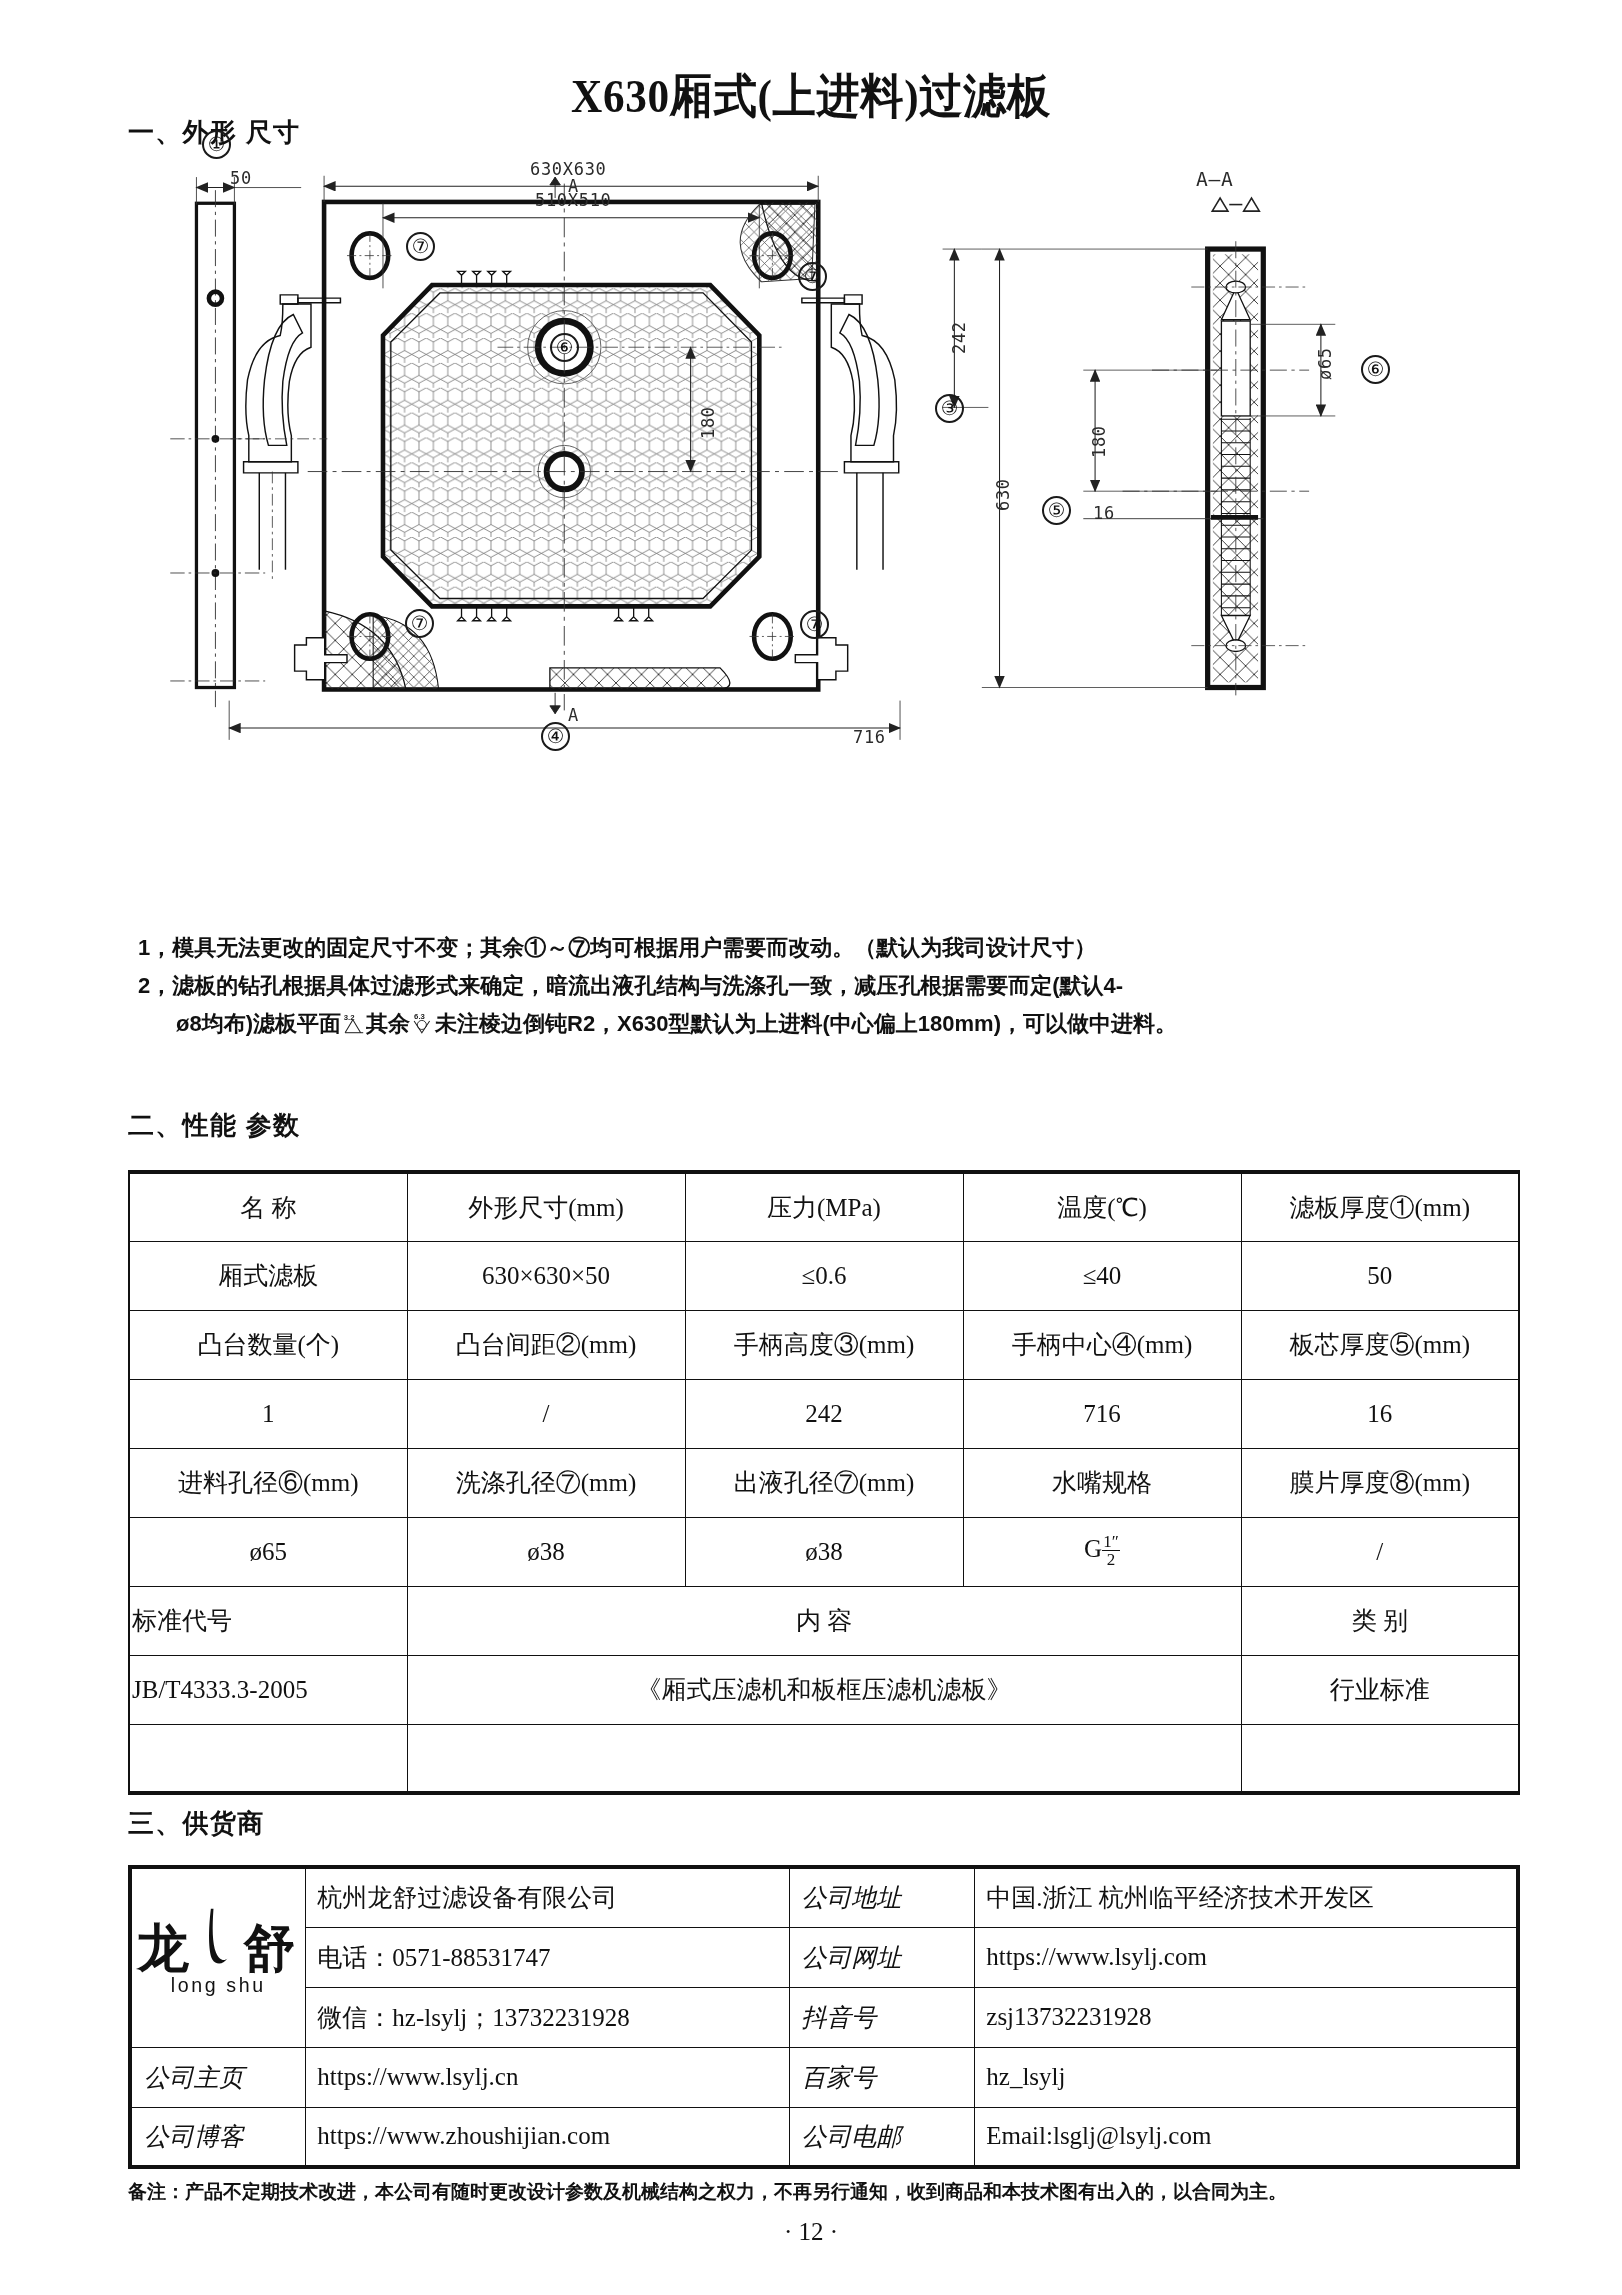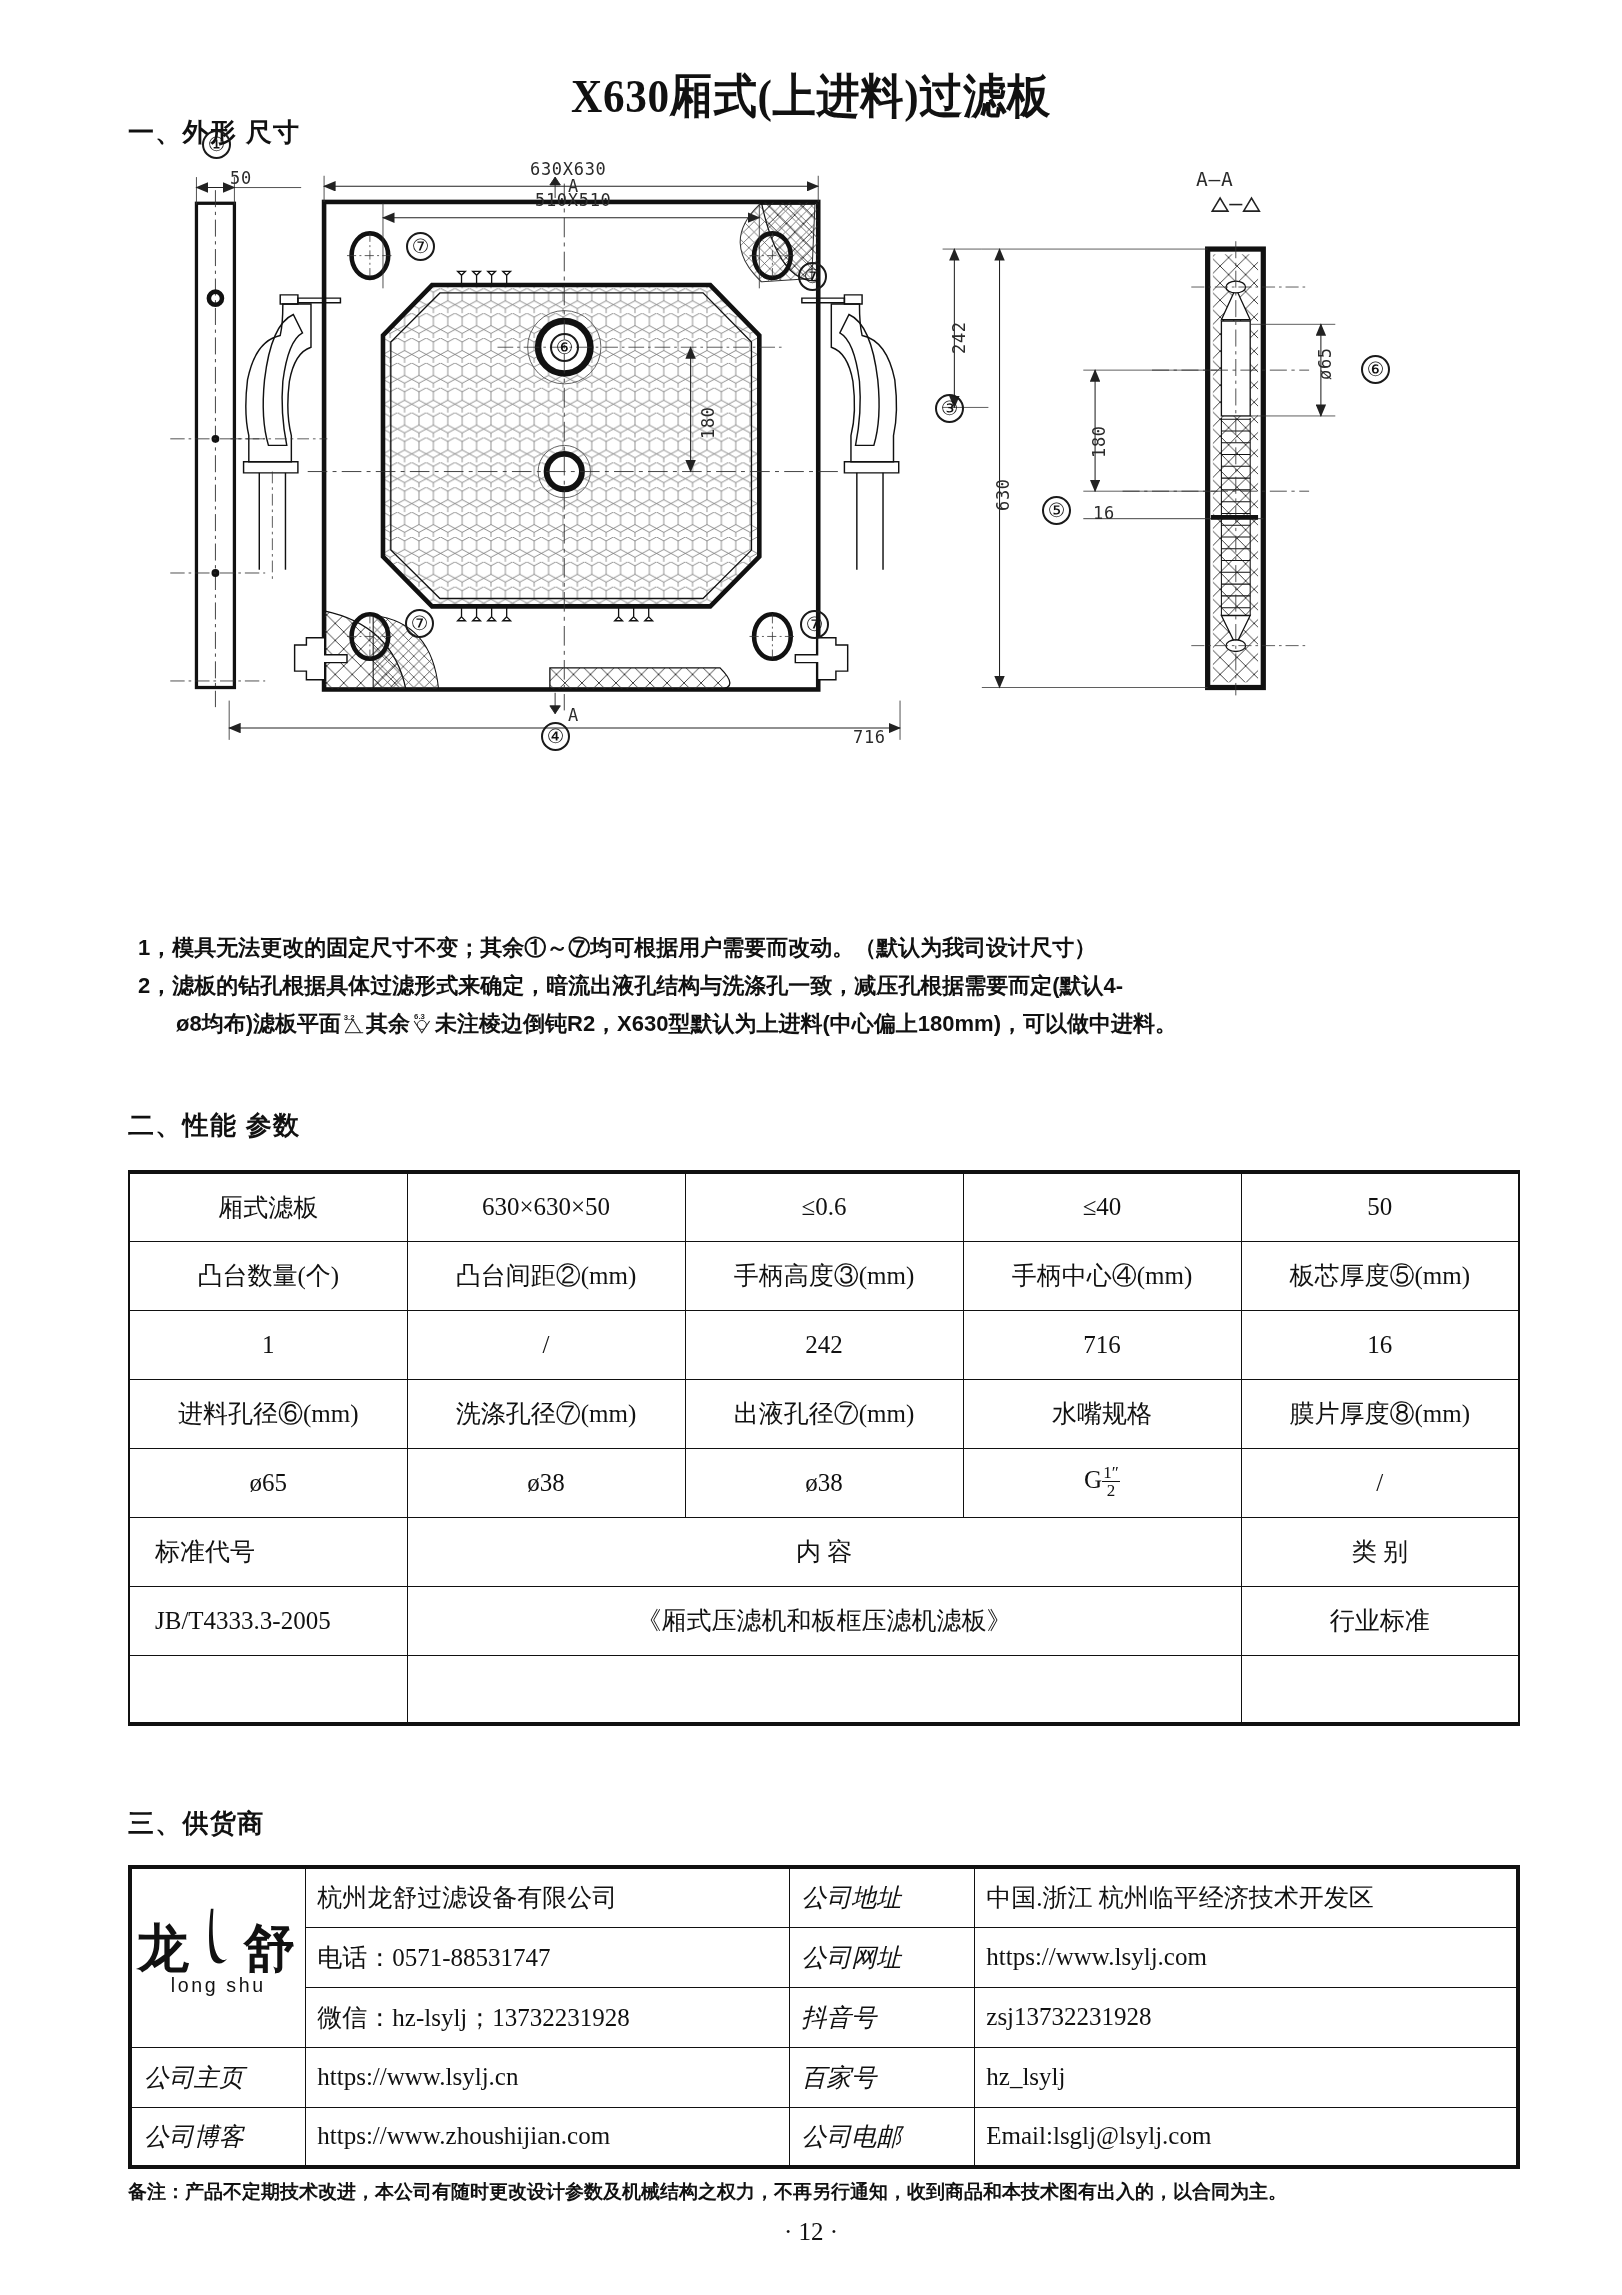--- a/index.html
+++ b/index.html
@@ -83,21 +83,21 @@
   }
   .ptable td {
     border: 1.3px solid #111;
     text-align:center;
     font-family:"Liberation Serif", serif;
     font-size: 25px;
     height: 69px;
     padding: 0 2.6px;
     white-space:nowrap;
   }
-  .ptable td.lefted { text-align:left; padding-left: 25px; }
+  .ptable td.lefted { text-align:left; padding-left: 2px; }
   .frac { display:inline-block; vertical-align:middle; text-align:center; font-size:17px; line-height:1.0; position:relative; top:-1.3px;}
   .frac .num { display:block; border-bottom:1.3px solid #111; padding:0 1.3px; }
   .frac .den { display:block; padding:0 1.3px; }
 
   .stable {
     position:absolute; left:128px; top:1865px; width:1392px;
     border-top: 4.6px solid #111; border-bottom: 4.6px solid #111;
     border-left: 4.6px solid #111; border-right: 4.6px solid #111;
   }
   .stable td {
@@ -381,20 +381,27 @@
             <path d="M6 14 L18 32 L30 14" fill="none" stroke="#222" stroke-width="1.6"></path>
             <circle cx="18" cy="20" r="7" fill="none" stroke="#222" stroke-width="1.4"></circle>
           </svg></span><span>未注棱边倒钝R2，X630型默认为上进料(中心偏上180mm)，可以做中进料。</span>
     </p>
   </div>
 
   <div class="sec-heading" id="sec2">二、性能 参数</div>
 
   <table class="ptable">
     <tbody>
+        <tr>
+      <td>名  称</td>
+      <td>外形尺寸(mm)</td>
+      <td>压力(MPa)</td>
+      <td>温度(℃)</td>
+      <td>滤板厚度①(mm)</td>
+    </tr>
     <tr>
       <td>厢式滤板</td>
       <td>630×630×50</td>
       <td>≤0.6</td>
       <td>≤40</td>
       <td>50</td>
     </tr>
     <tr>
       <td>凸台数量(个)</td>
       <td>凸台间距②(mm)</td>

